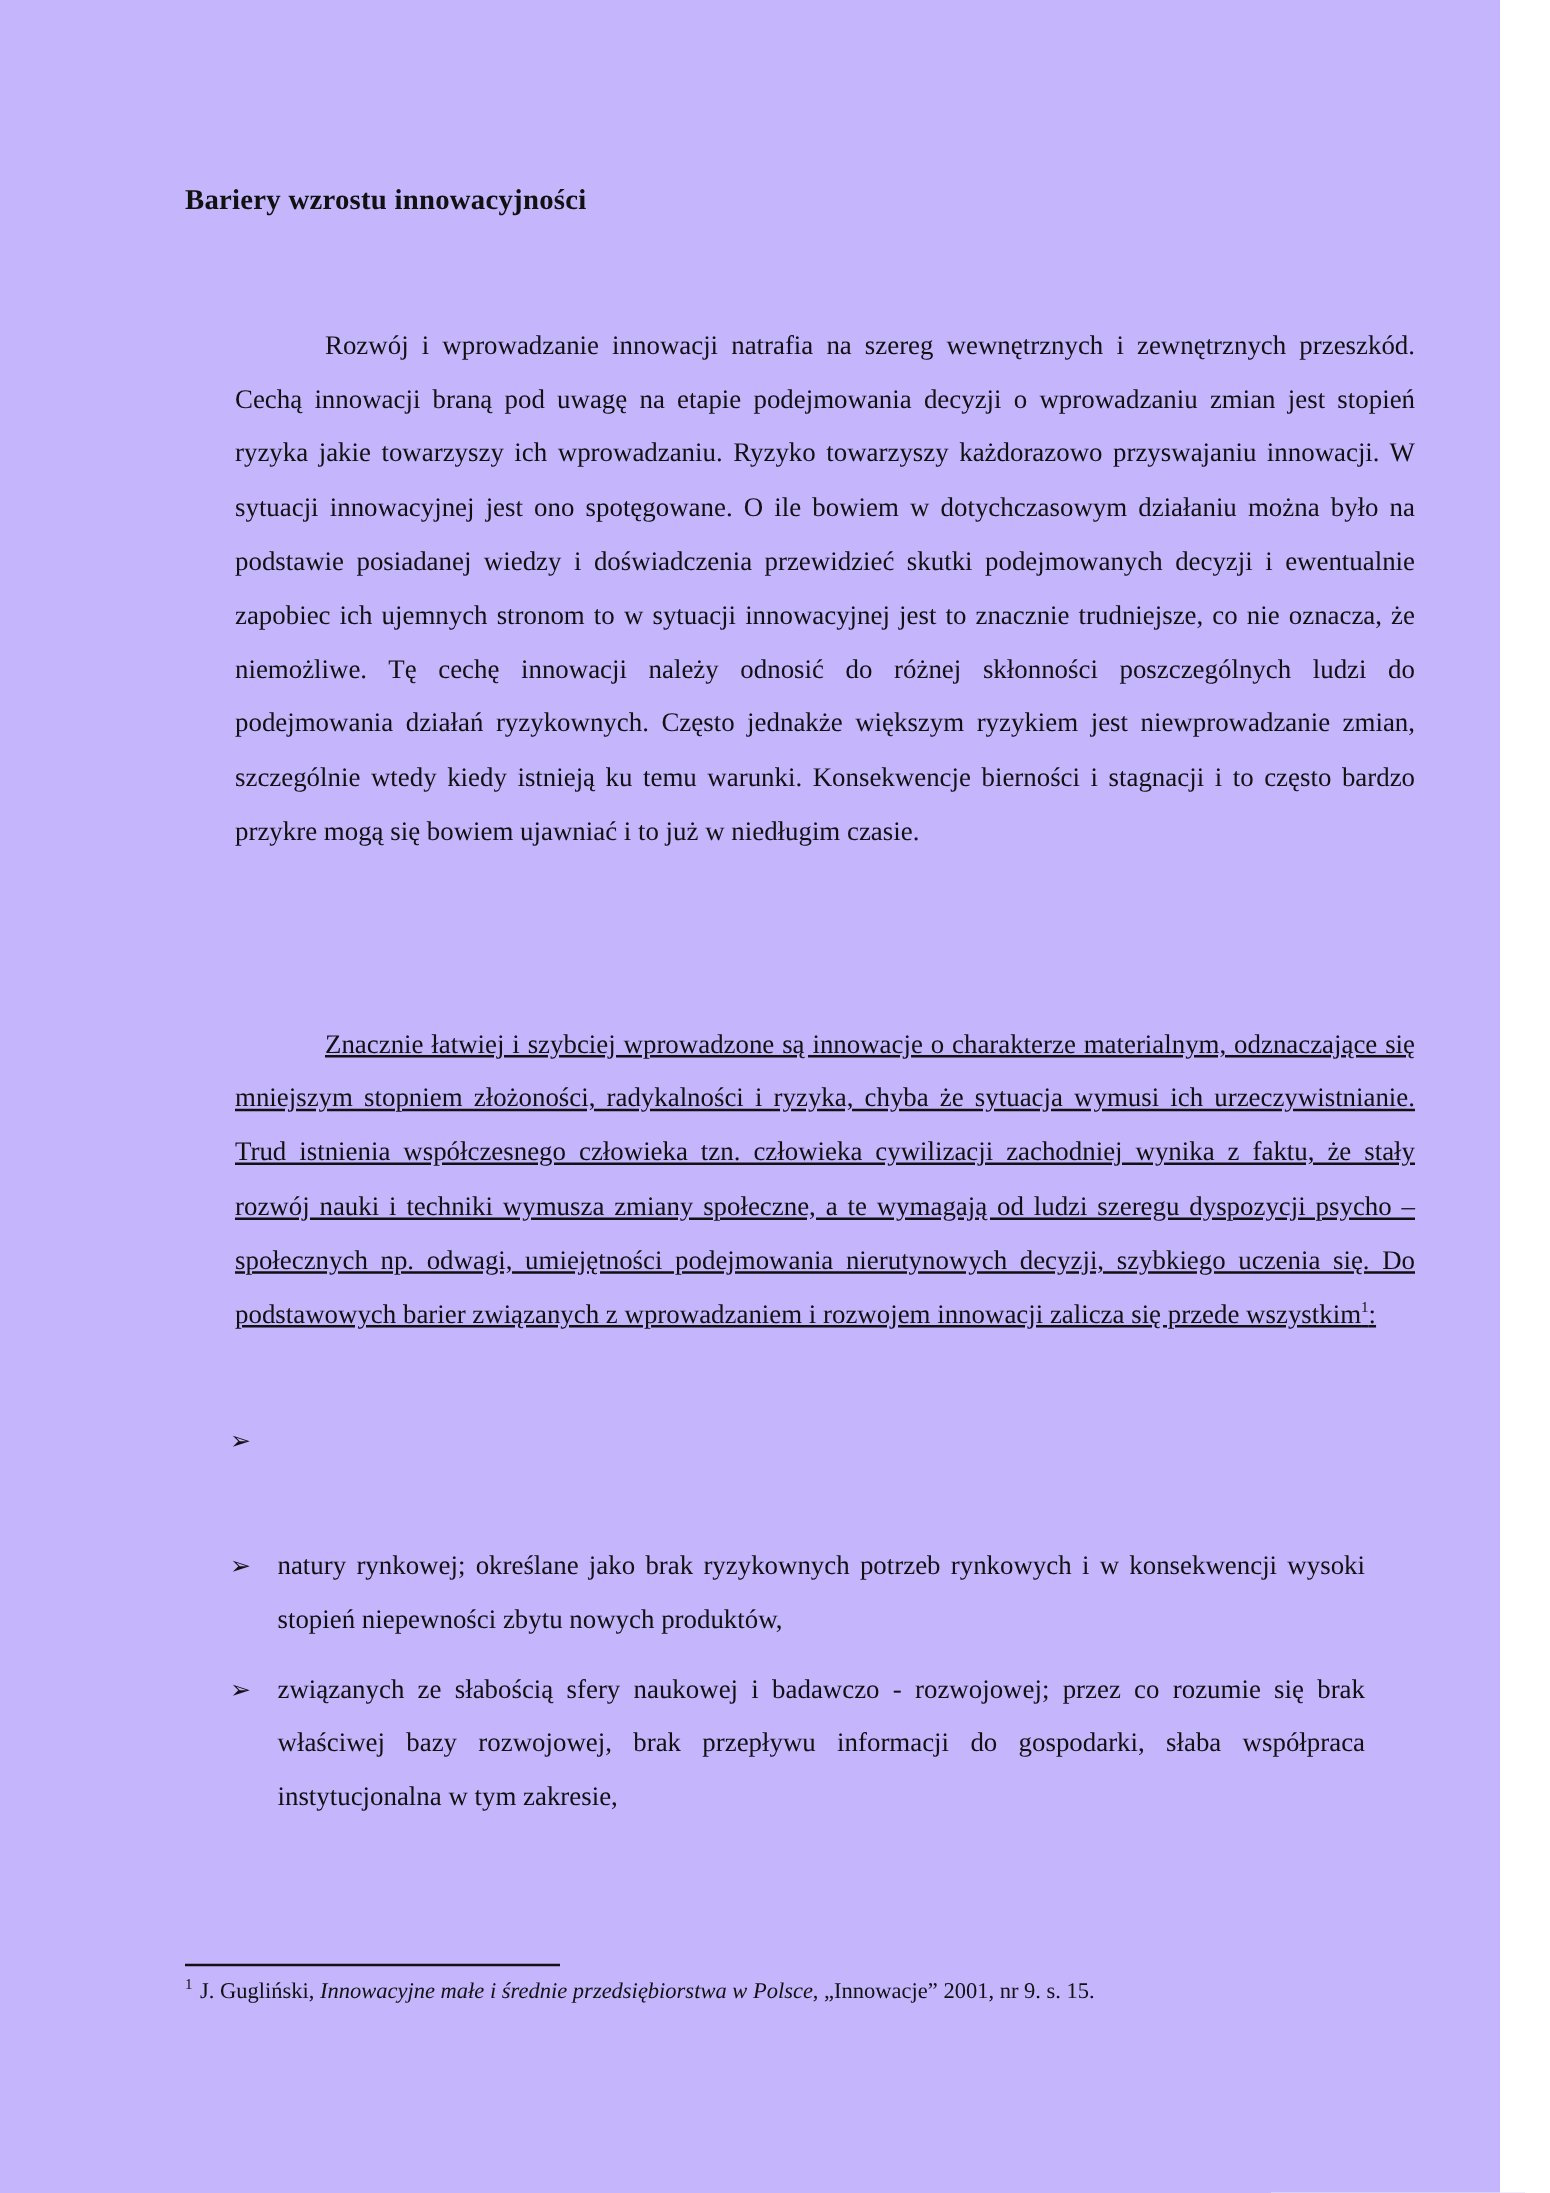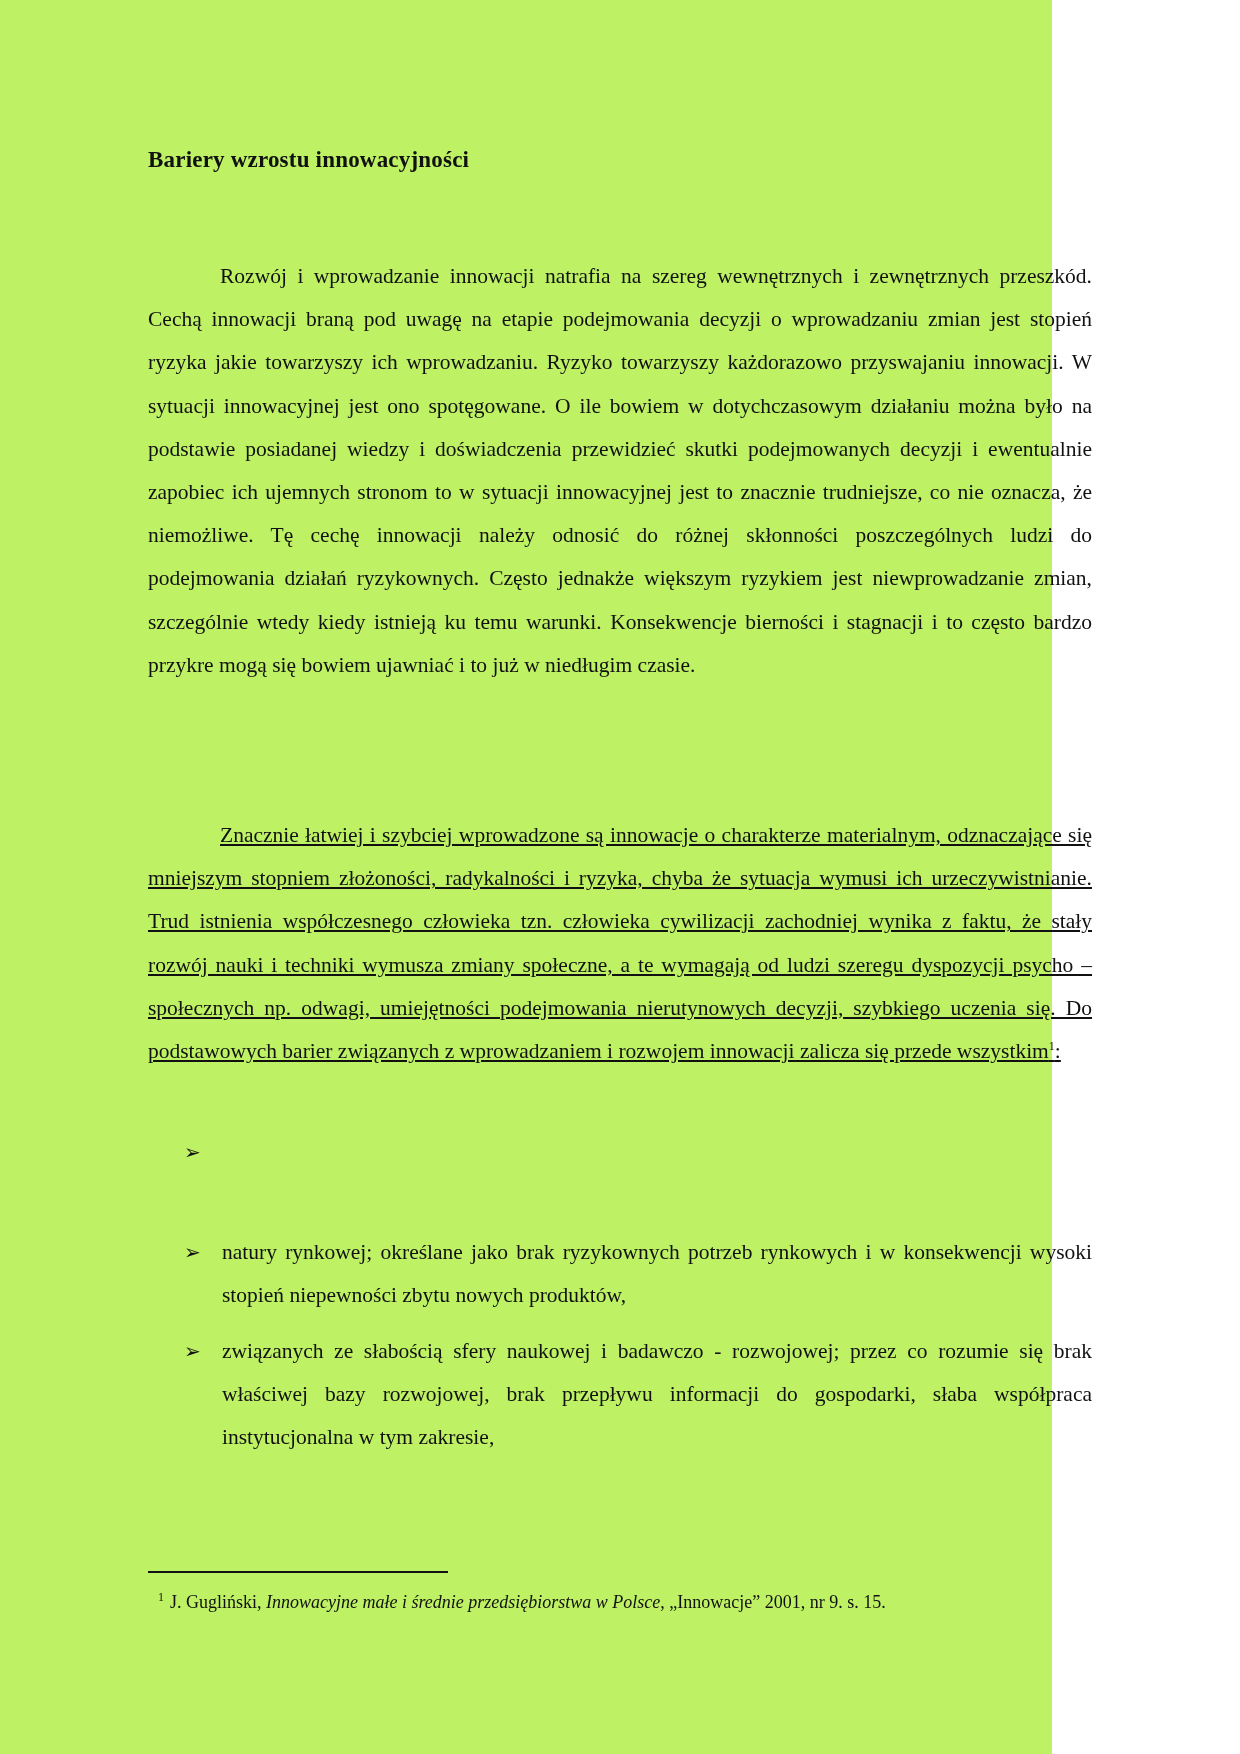--- a/index.html
+++ b/index.html
@@ -11,23 +11,23 @@
     width: 1240px;
     height: 1754px;
     position: relative;
     overflow: hidden;
     font-family: "Liberation Serif", "DejaVu Serif", serif;
     color: #111111;
   }
   .page {
     position: absolute;
     left: 0; top: 0;
-    width: 1052px;
+    width: 1200px;
     height: 1754px;
-    background: #bef264;
+    background: #c4b5fd;
   }
   .title {
     position: absolute;
     left: 148px;
     top: 147px;
     font-size: 23px;
     font-weight: bold;
     letter-spacing: 0.2px;
     margin: 0;
   }
@@ -35,21 +35,21 @@
     position: absolute;
     left: 148px;
     width: 944px;
     font-size: 21.5px;
     line-height: 43.2px;
     text-align: justify;
     margin: 0;
   }
   .p1 { top: 255px; }
   .p2 { top: 814px; text-decoration: underline; }
-  .indent { text-indent: 72px; }
+  .indent { text-indent: 72px; margin-left: 40px; }
   .list {
     position: absolute;
     left: 148px;
     width: 944px;
     margin: 0;
     padding: 0;
     list-style: none;
   }
   .list li {
     position: relative;
@@ -81,21 +81,21 @@
     height: 0;
     border-top: 2px solid #111;
   }
   .footnote {
     position: absolute;
     left: 148px;
     top: 1580px;
     width: 960px;
     font-size: 18px;
     line-height: 24px;
-    margin: 10px;
+    margin: 0;
   }
   .footnote sup {
     font-size: 12px;
     vertical-align: super;
     line-height: 0;
     margin-right: 6px;
   }
   .footnote i { font-style: italic; }
 </style>
 </head>

